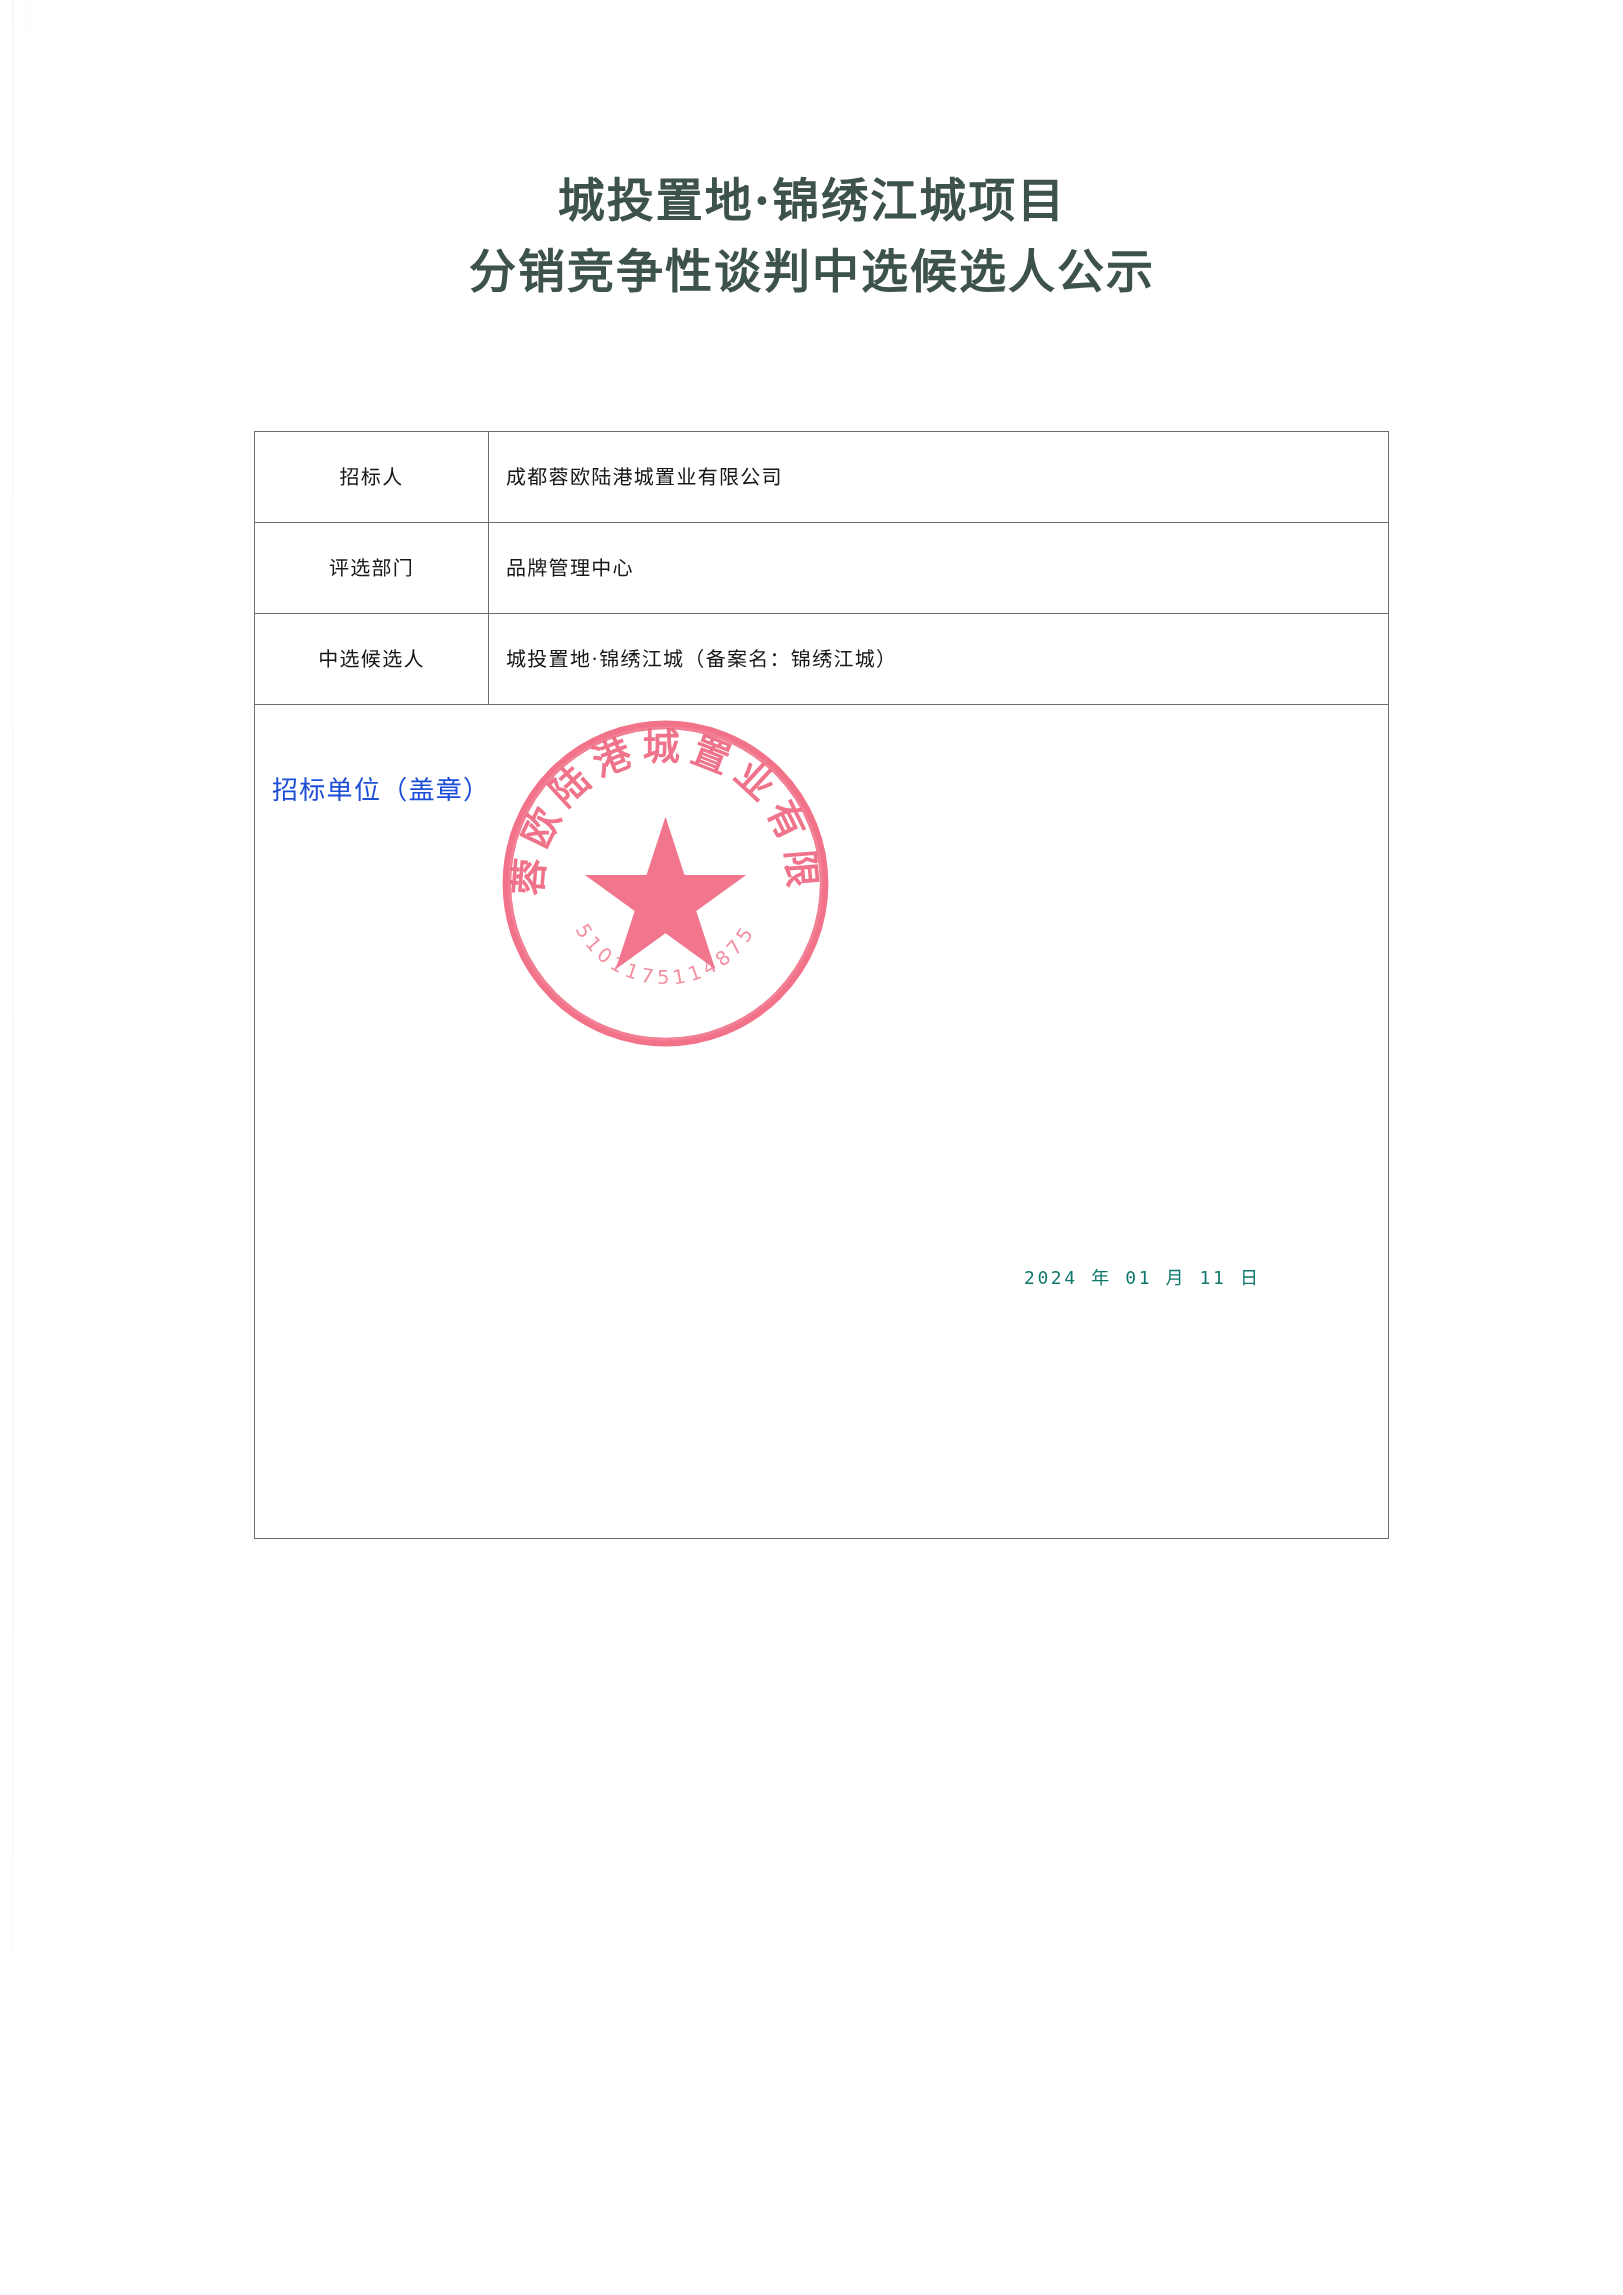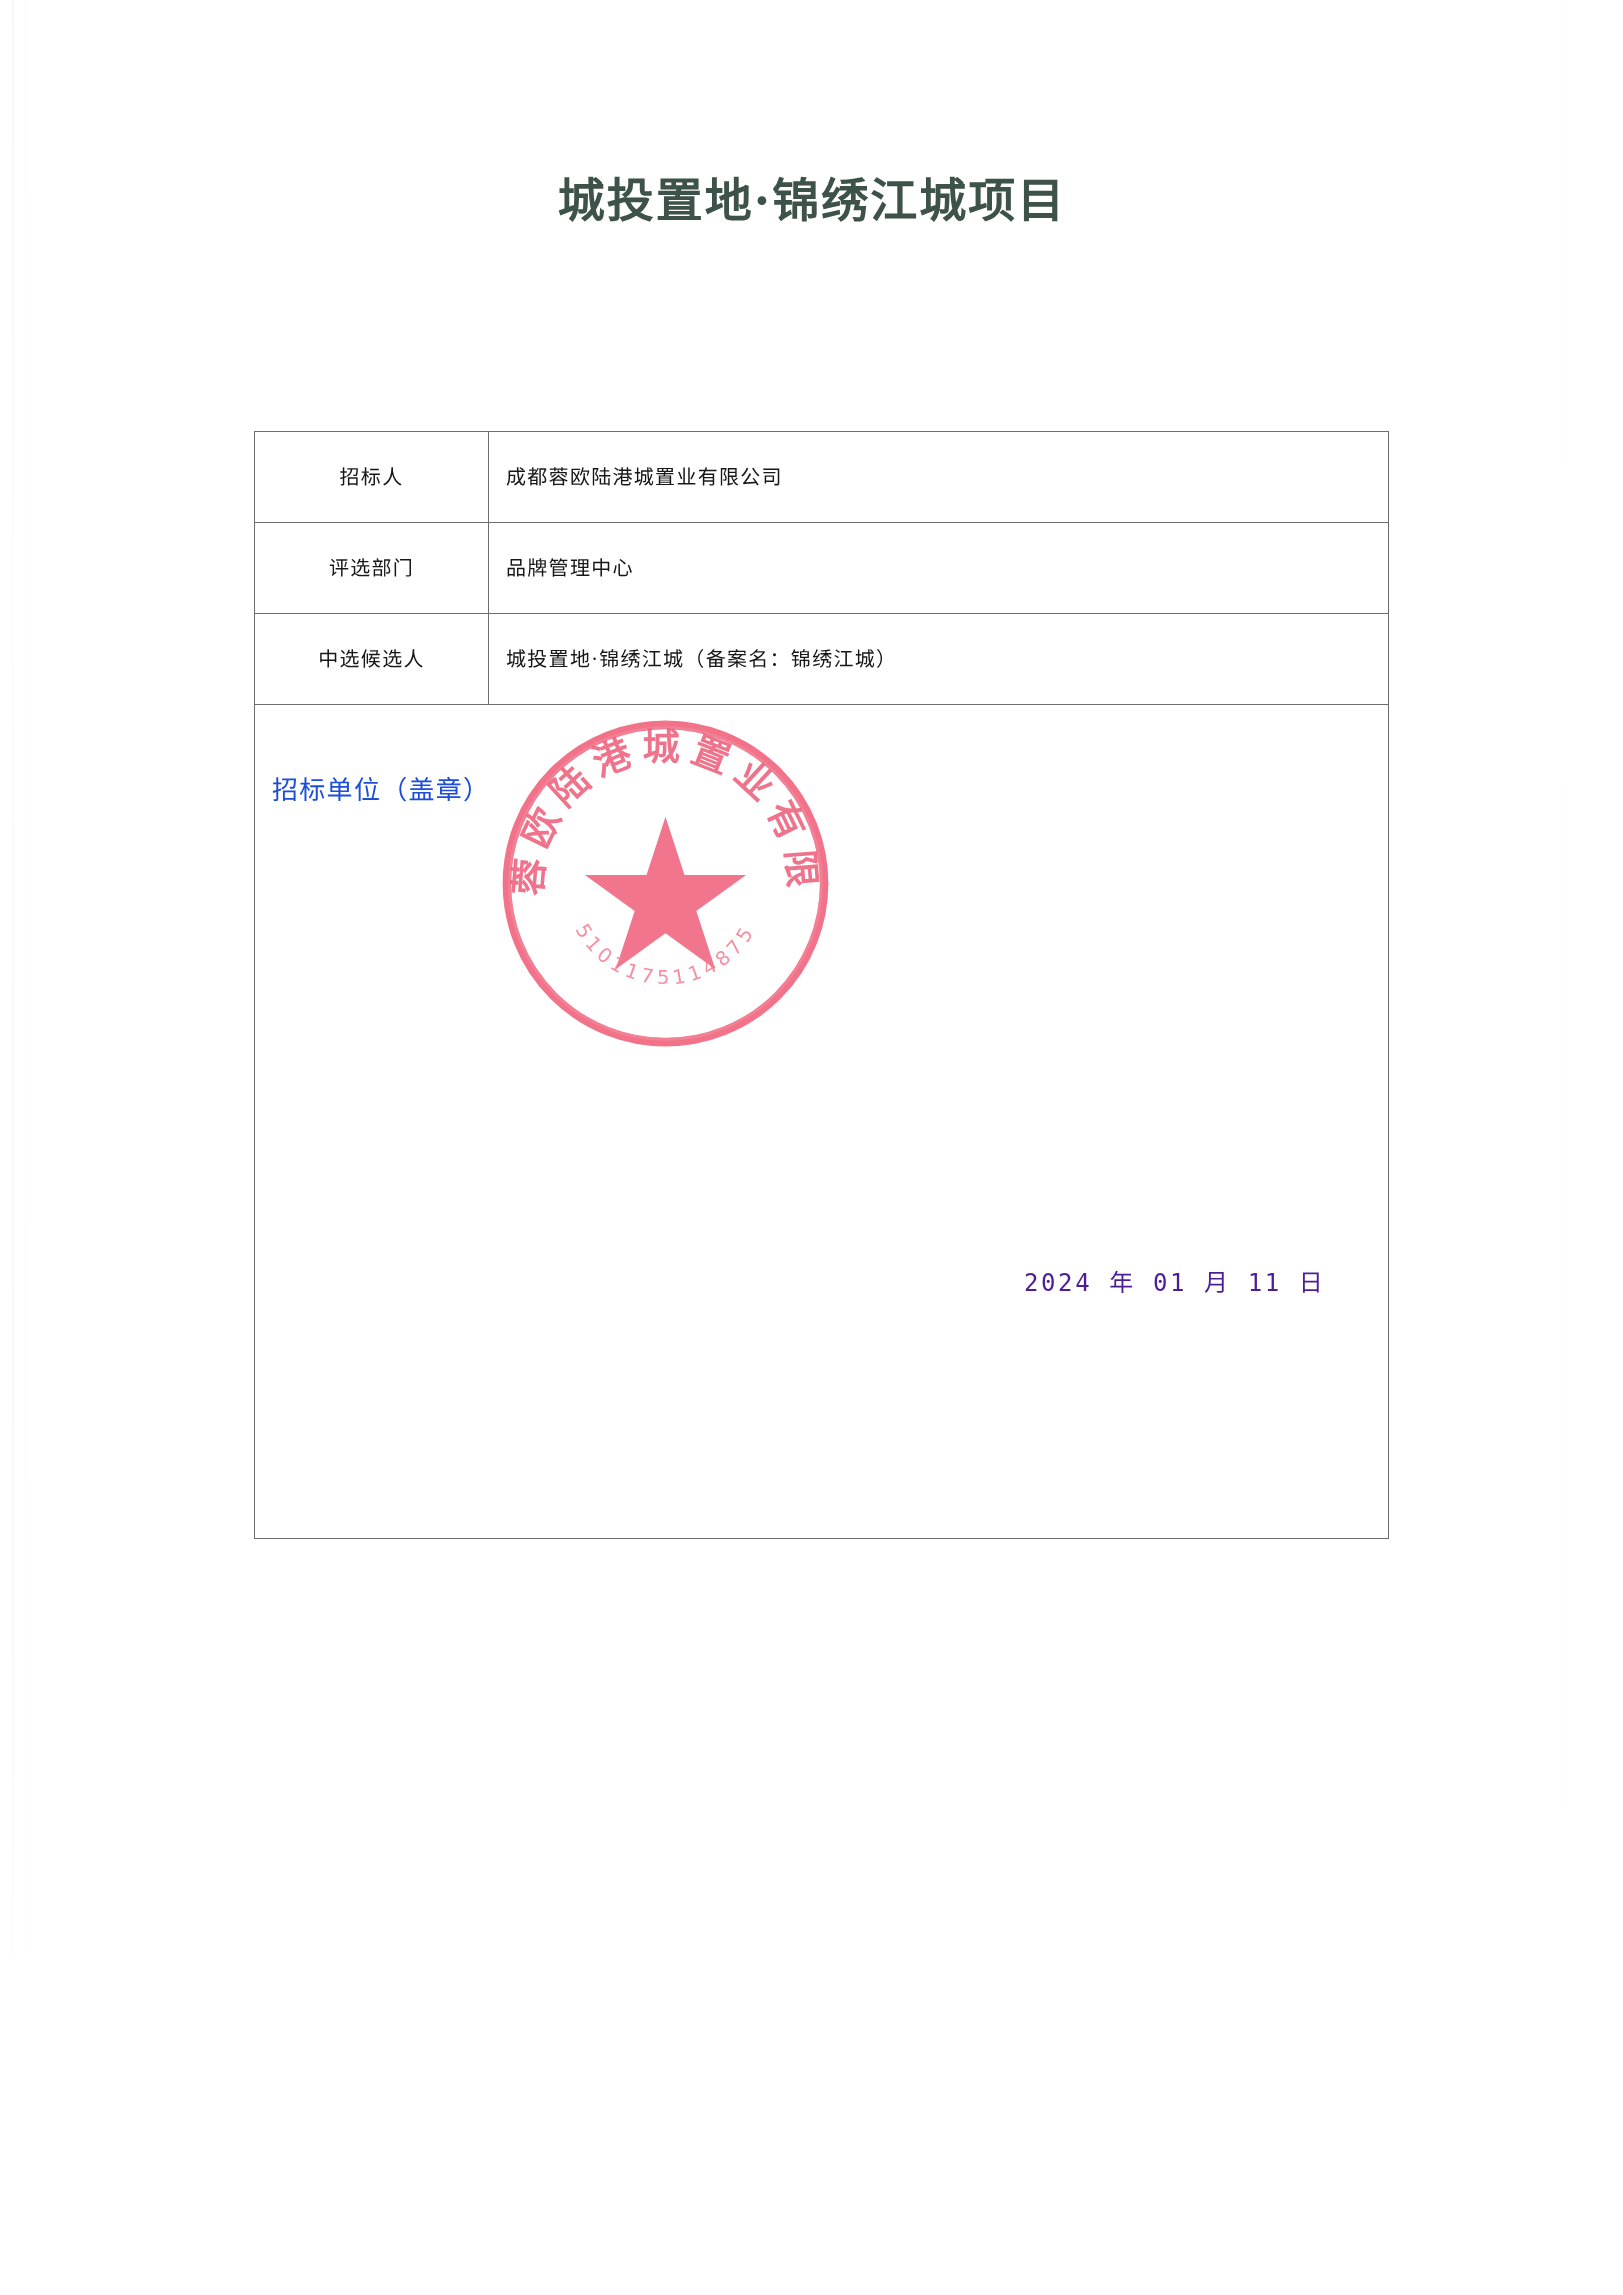--- a/index.html
+++ b/index.html
@@ -104,23 +104,23 @@
     font-size: 26px;
     letter-spacing: 1.3px;
     color: #1d4ed8;
     white-space: nowrap;
   }
   #date-line {
     position: absolute;
     left: 769px;
     top: 558px;
     font-family: "DejaVu Sans Mono", "Liberation Mono", monospace;
-    font-size: 24px;
+    font-size: 18px;
     letter-spacing: 2.6px;
-    color: #4c1d95;
+    color: #0f766e;
     white-space: nowrap;
   }
 
   
   #seal-stamp {
     position: absolute;
     left: 244px;
     top: 11.8px;
     width: 333px;
     height: 333px;
@@ -133,20 +133,21 @@
 <body>
 
 <div id="page">
 
   <div class="scan-streak s1"></div>
   <div class="scan-streak s2"></div>
   <div class="scan-streak s3"></div>
 
   <div id="title-block">
     <div class="title-line">城投置地·锦绣江城项目</div>
+    <div class="title-line">分销竞争性谈判中选候选人公示</div>
   </div>
 
   <table id="info-table">
     <tbody>
       <tr>
         <td class="col-label row-cell">
           <span class="cell-text label-text">招标人</span>
         </td>
         <td class="row-cell">
           <span class="cell-text value-text">成都蓉欧陆港城置业有限公司</span>

